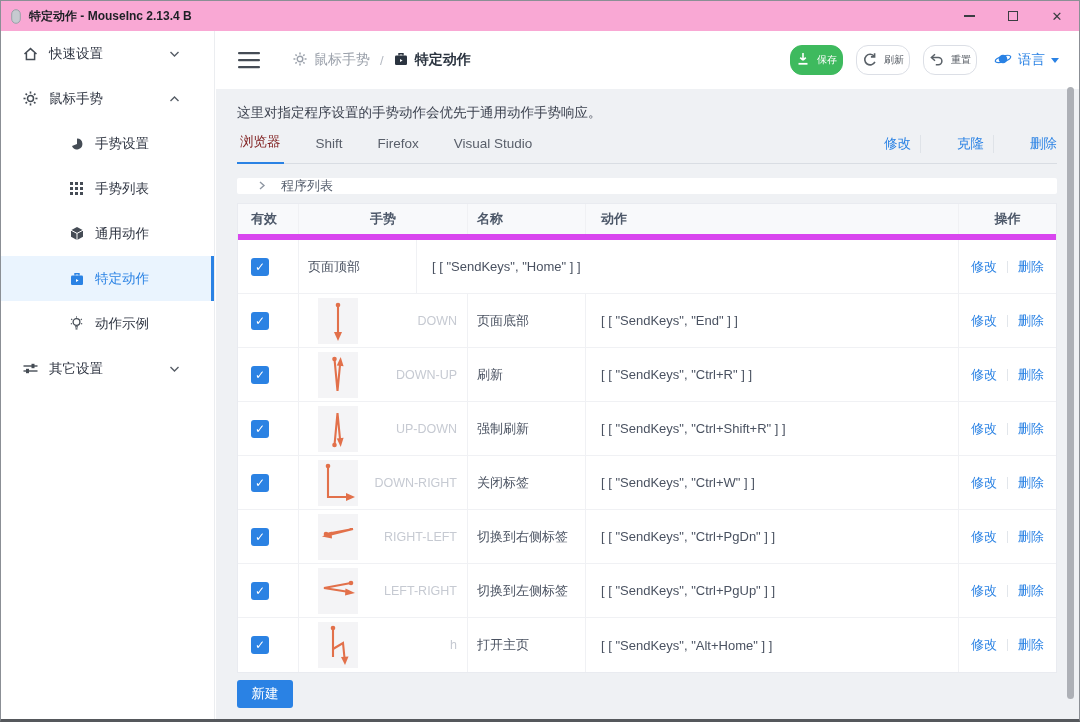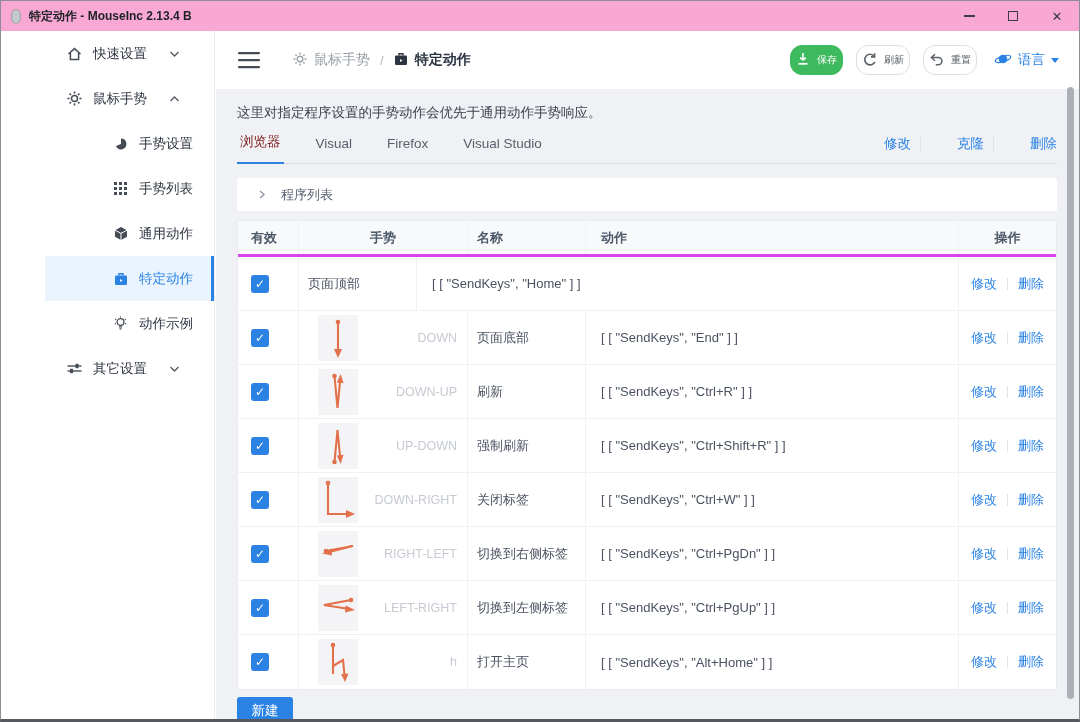--- a/index.html
+++ b/index.html
@@ -15,21 +15,21 @@
   .win-controls { margin-left:auto; display:flex; height:30px; }
   .win-btn { width:44px; height:30px; display:flex; align-items:center; justify-content:center; cursor:default; }
   .min-glyph { width:11px; height:1.4px; background:#3a3d42; }
   .max-glyph { width:10px; height:10px; border:1.2px solid #3a3d42; }
   .close-glyph { font-size:13px; color:#3a3d42; line-height:1; }
 
   
   .sidebar { position:absolute; top:30px; left:0; bottom:0; width:214px; background:#fff;
     border-right:1px solid #ebedf0; }
   .side-item { position:relative; height:45px; display:flex; align-items:center; padding-left:22px;
-    font-size:13.5px; color:#2f3542; cursor:pointer;margin-left:44px; }
+    font-size:13.5px; color:#2f3542; cursor:pointer; }
   .side-item .s-ico { width:15px; display:flex; justify-content:center; margin-right:11px; }
   .side-item .chev { position:absolute; right:34px; display:flex; }
   .side-sub { padding-left:68px; }
   .side-item.active { background:#eaf4fe; color:#2a82e4; }
   .side-item.active::after { content:""; position:absolute; right:0; top:0; bottom:0; width:3px; background:#2a82e4; }
 
   
   .main { position:absolute; top:30px; left:215px; right:0; bottom:0; background:#eff1f4; }
   .toolbar { height:58px; background:#fff; display:flex; align-items:center; padding:0 16px 0 22px; }
   .hamburger { display:flex; cursor:pointer; }
@@ -51,28 +51,28 @@
   .tabsrow { position:relative; display:flex; align-items:flex-end; margin-top:8px; height:32px;
     border-bottom:1px solid #d9dde3; }
   .tab { position:relative; font-size:13.5px; color:#595f6a; padding:0 3px 12px 3px; margin-right:29px; cursor:pointer; }
   .tab.active { color:#7f1d1d; }
   .tab.active::after { content:""; position:absolute; left:0; right:0; bottom:-1px; height:2px; background:#2a82e4; }
   .tab-actions { margin-left:auto; display:flex; align-items:center; padding-bottom:10px; }
   .tab-act { font-size:13.5px; color:#2a82e4; cursor:pointer; padding:0 9px; }
   .tab-act + .tab-act { border-left:1px solid #dfe3e8;padding-left:36px; }
   .tab-actions .tab-act:last-child { padding-right:0; }
 
-  .panel { margin-top:14px; height:33px; background:#fff; border-radius:2px; display:flex;
+  .panel { margin-top:14px; height:16px; background:#fff; border-radius:2px; display:flex;
     align-items:center; padding-left:20px; cursor:pointer; }
   .panel .p-label { font-size:13px; color:#5a6372; margin-left:14px; }
 
   .tbl { margin-top:9px; background:#fff; border:1px solid #e9ebf0; }
   .tr { display:flex; height:54px; border-bottom:1px solid #f0f1f4; background:#fff; }
   .tr:last-child { border-bottom:none; }
-  .tr-head { height:36px; background:#f8f9fb; border-bottom:3px solid #d946ef; }
+  .tr-head { height:36px; background:#f8f9fb; border-bottom:6px solid #d946ef; }
   .td { display:flex; align-items:center; border-right:1px solid #f0f1f4; height:100%; }
   .td:last-child { border-right:none; }
   .c1 { width:61px; padding-left:13px; }
   .c2 { width:169px; }
   .c3 { width:118px; padding-left:9px; }
   .c4 { flex:1; padding-left:15px; }
   .c5 { width:97px; justify-content:center; }
   .th { font-size:13px; font-weight:bold; color:#4d5869; }
   .th.c2 { justify-content:center; padding-left:0; }
   .cell-text { font-size:13px; color:#4a5261; }
@@ -314,21 +314,21 @@
           <span class="caret-down"></span>
         </div>
       </div>
     </div>
 
     <div class="content">
       <div class="desc">这里对指定程序设置的手势动作会优先于通用动作手势响应。</div>
 
       <div class="tabsrow">
         <div class="tab active">浏览器</div>
-        <div class="tab">Visual</div>
+        <div class="tab">Shift</div>
         <div class="tab">Firefox</div>
         <div class="tab">Visual Studio</div>
         <div class="tab-actions">
           <span class="tab-act">修改</span>
           <span class="tab-act">克隆</span>
           <span class="tab-act">删除</span>
         </div>
       </div>
 
       <div class="panel">

